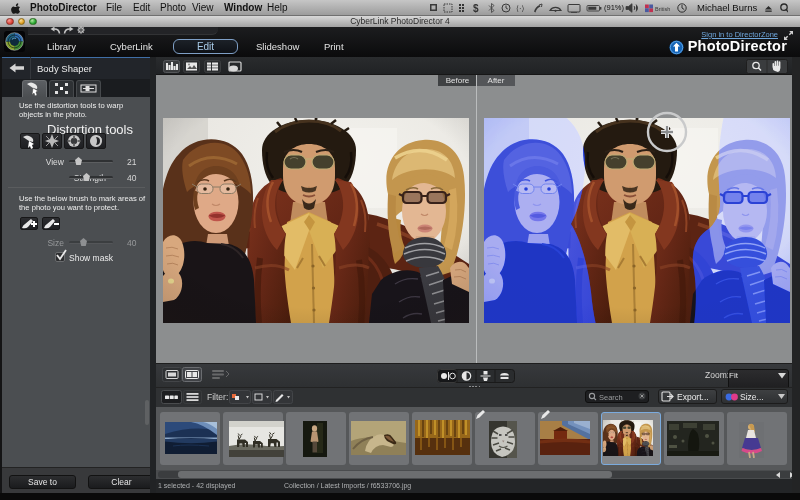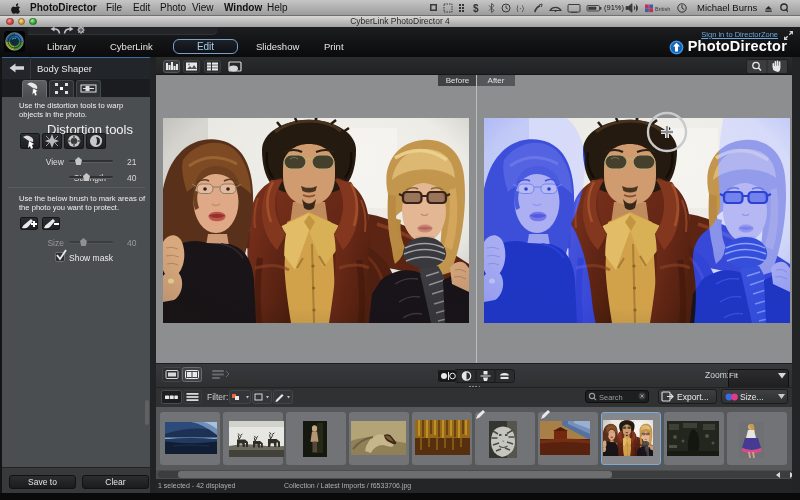--- a/index.html
+++ b/index.html
@@ -257,21 +257,21 @@
   <div class="sthumb" style="left:80px;top:238px;background:#8e9092;"></div>
   <span class="sval" style="left:127px;top:238px;color:#97999b;">40</span>
   <div class="abs" style="left:55px;top:252px;width:10px;height:10px;background:#2c2d2f;border:1px solid #6a6c6e;border-radius:2px;"></div>
   <svg class="ico" style="left:55px;top:249px;width:13px;height:13px;" viewBox="0 0 13 13">
       <path d="M2 6 L5 10 L11 1" fill="none" stroke="#e8e8e8" stroke-width="1.8"></path>
     </svg>
   <span class="abs" style="left:69px;top:253px;font-size:8.5px;color:#ececec;text-align:center;">Show mask</span>
   <div class="abs" style="left:145px;top:400px;width:4px;height:25px;background:#5f6163;border-radius:2px;z-index:3;"></div>
   <div id="lpbottom" class="abs"></div>
   <div class="pbtn" style="left:9px;">Save to</div>
-  <div class="pbtn" style="left:82px;">Clear</div>
+  <div class="pbtn" style="left:88px;">Clear</div>
 
   <div id="ptoolbar" class="abs"></div>
   <svg class="ico" style="left:163px;top:60px;" width="110" height="13" viewBox="0 0 110 13">
     <rect x="0.5" y="0.5" width="16" height="12" rx="2" fill="#3a3c3e" stroke="#55575a"></rect>
     <g fill="#e8e8e8">
         <rect x="3" y="3" width="2" height="7"></rect>
         <rect x="5.5" y="5" width="2" height="5"></rect>
         <rect x="8" y="2" width="2" height="8"></rect>
         <rect x="10.5" y="6" width="2" height="4"></rect>
         <rect x="13" y="4" width="2" height="6"></rect>

